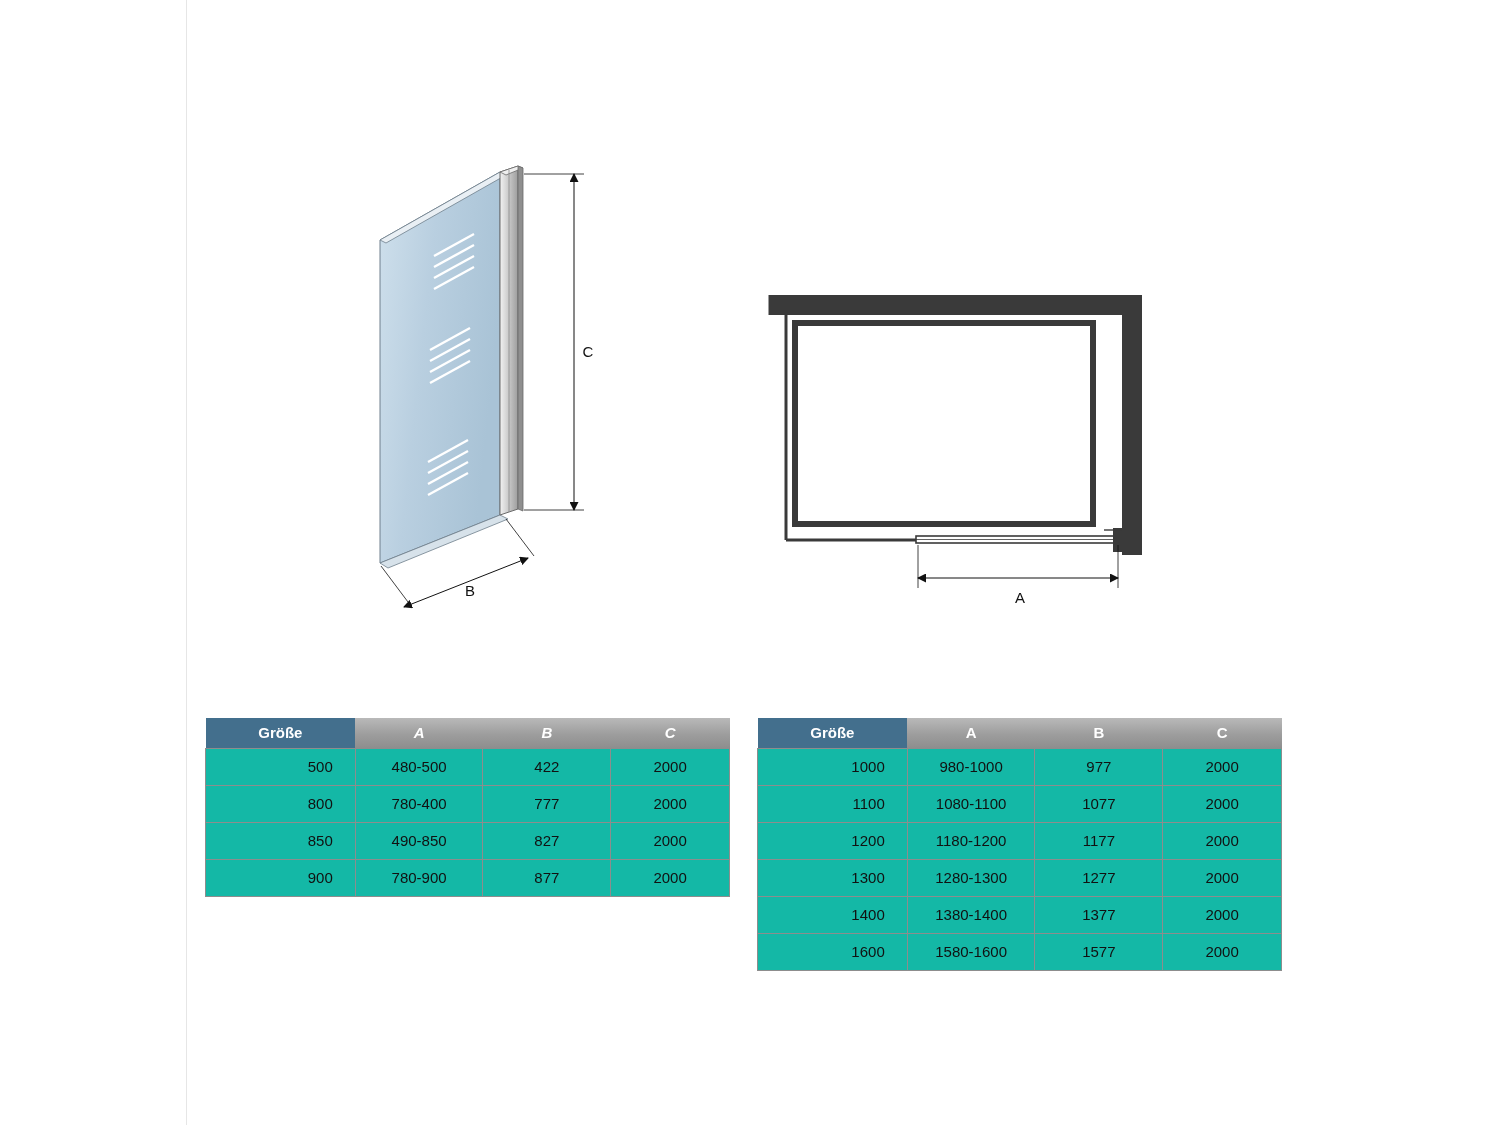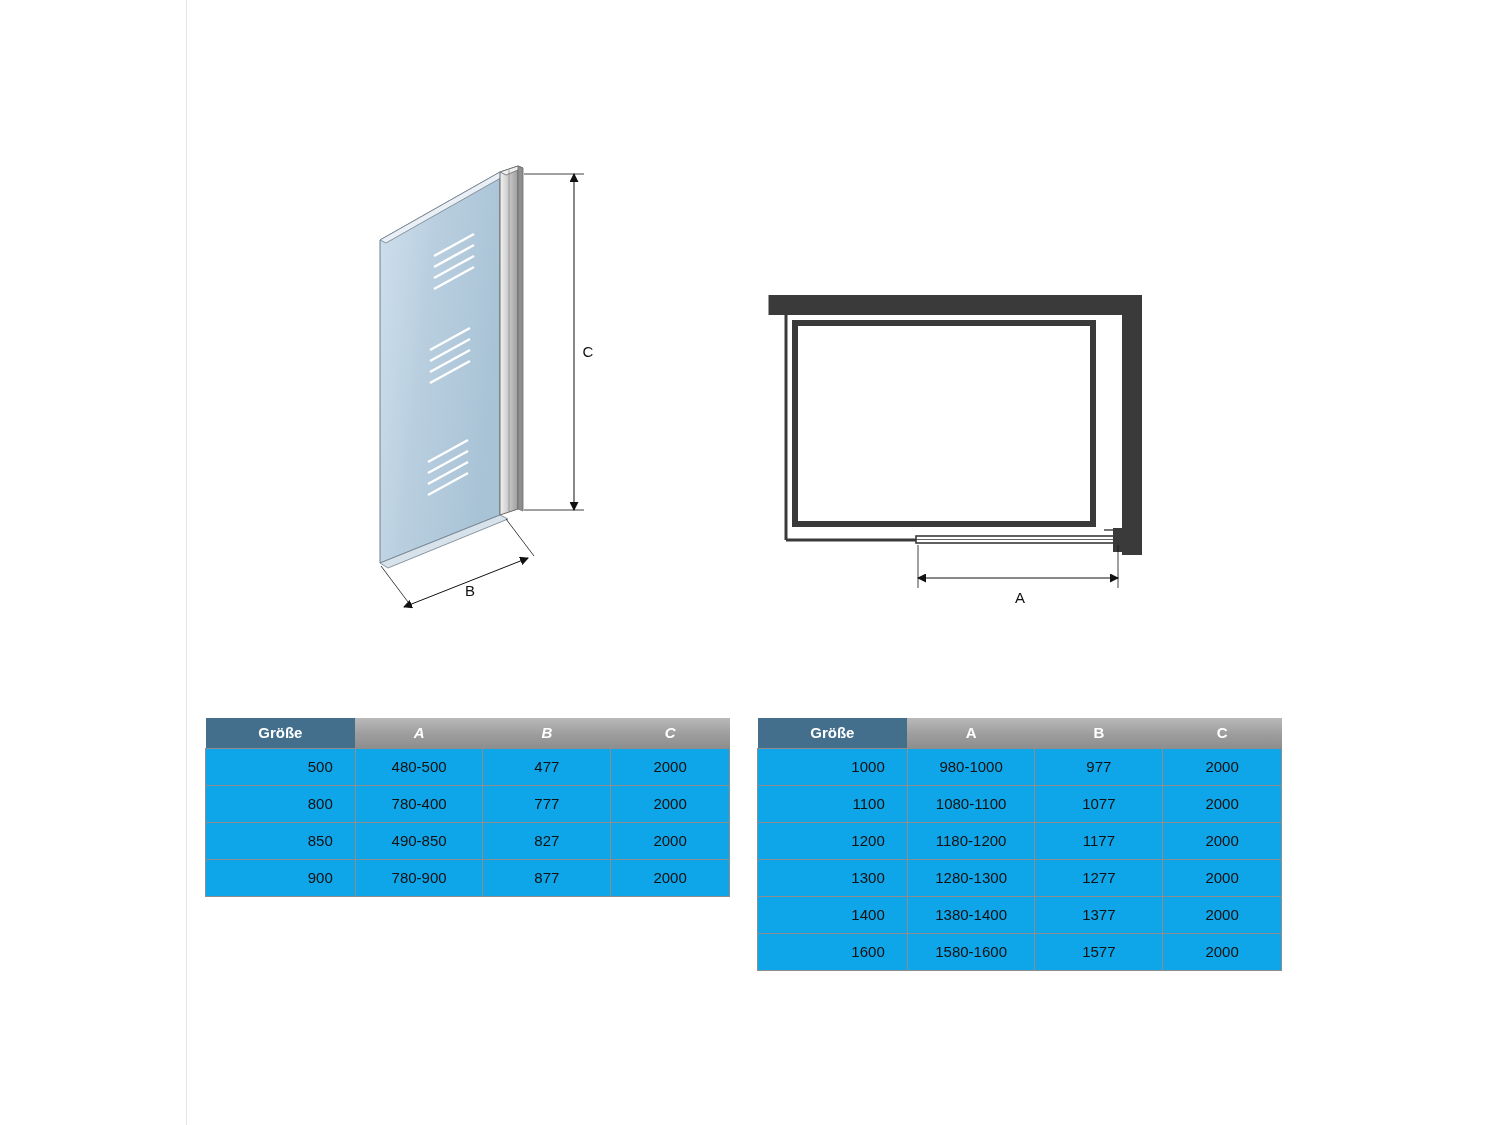--- a/index.html
+++ b/index.html
@@ -97,21 +97,21 @@
   table.spec thead th.hdr-size {
     background: linear-gradient(to bottom, #4f7ea0 0%, #3c6b8e 50%, #345f80 100%);
     background: #436f8d;
   }
   table.spec thead th.hdr-dim {
     background: linear-gradient(to bottom, #b9b9b9 0%, #9d9d9d 55%, #8e8e8e 100%);
   }
   table.spec.left thead th.hdr-dim { font-style: italic; }
   table.spec tbody td {
     text-align: center;
-    background: #0ea5e9;
+    background: #14b8a6;
   }
   table.spec tbody td.col-size {
     text-align: right;
     padding-right: 22px;
   }
   
   table.spec col.c1 { width: 150px; }
   table.spec col.c2 { width: 128px; }
   table.spec col.c3 { width: 128px; }
   table.spec col.c4 { width: 119px; }
@@ -229,21 +229,21 @@
           <th class="hdr-size">Größe</th>
           <th class="hdr-dim">A</th>
           <th class="hdr-dim">B</th>
           <th class="hdr-dim">C</th>
         </tr>
       </thead>
       <tbody>
         <tr>
           <td class="col-size">500</td>
           <td>480-500</td>
-          <td>477</td>
+          <td>422</td>
           <td>2000</td>
         </tr>
         <tr>
           <td class="col-size">800</td>
           <td>780-400</td>
           <td>777</td>
           <td>2000</td>
         </tr>
         <tr>
           <td class="col-size">850</td>

